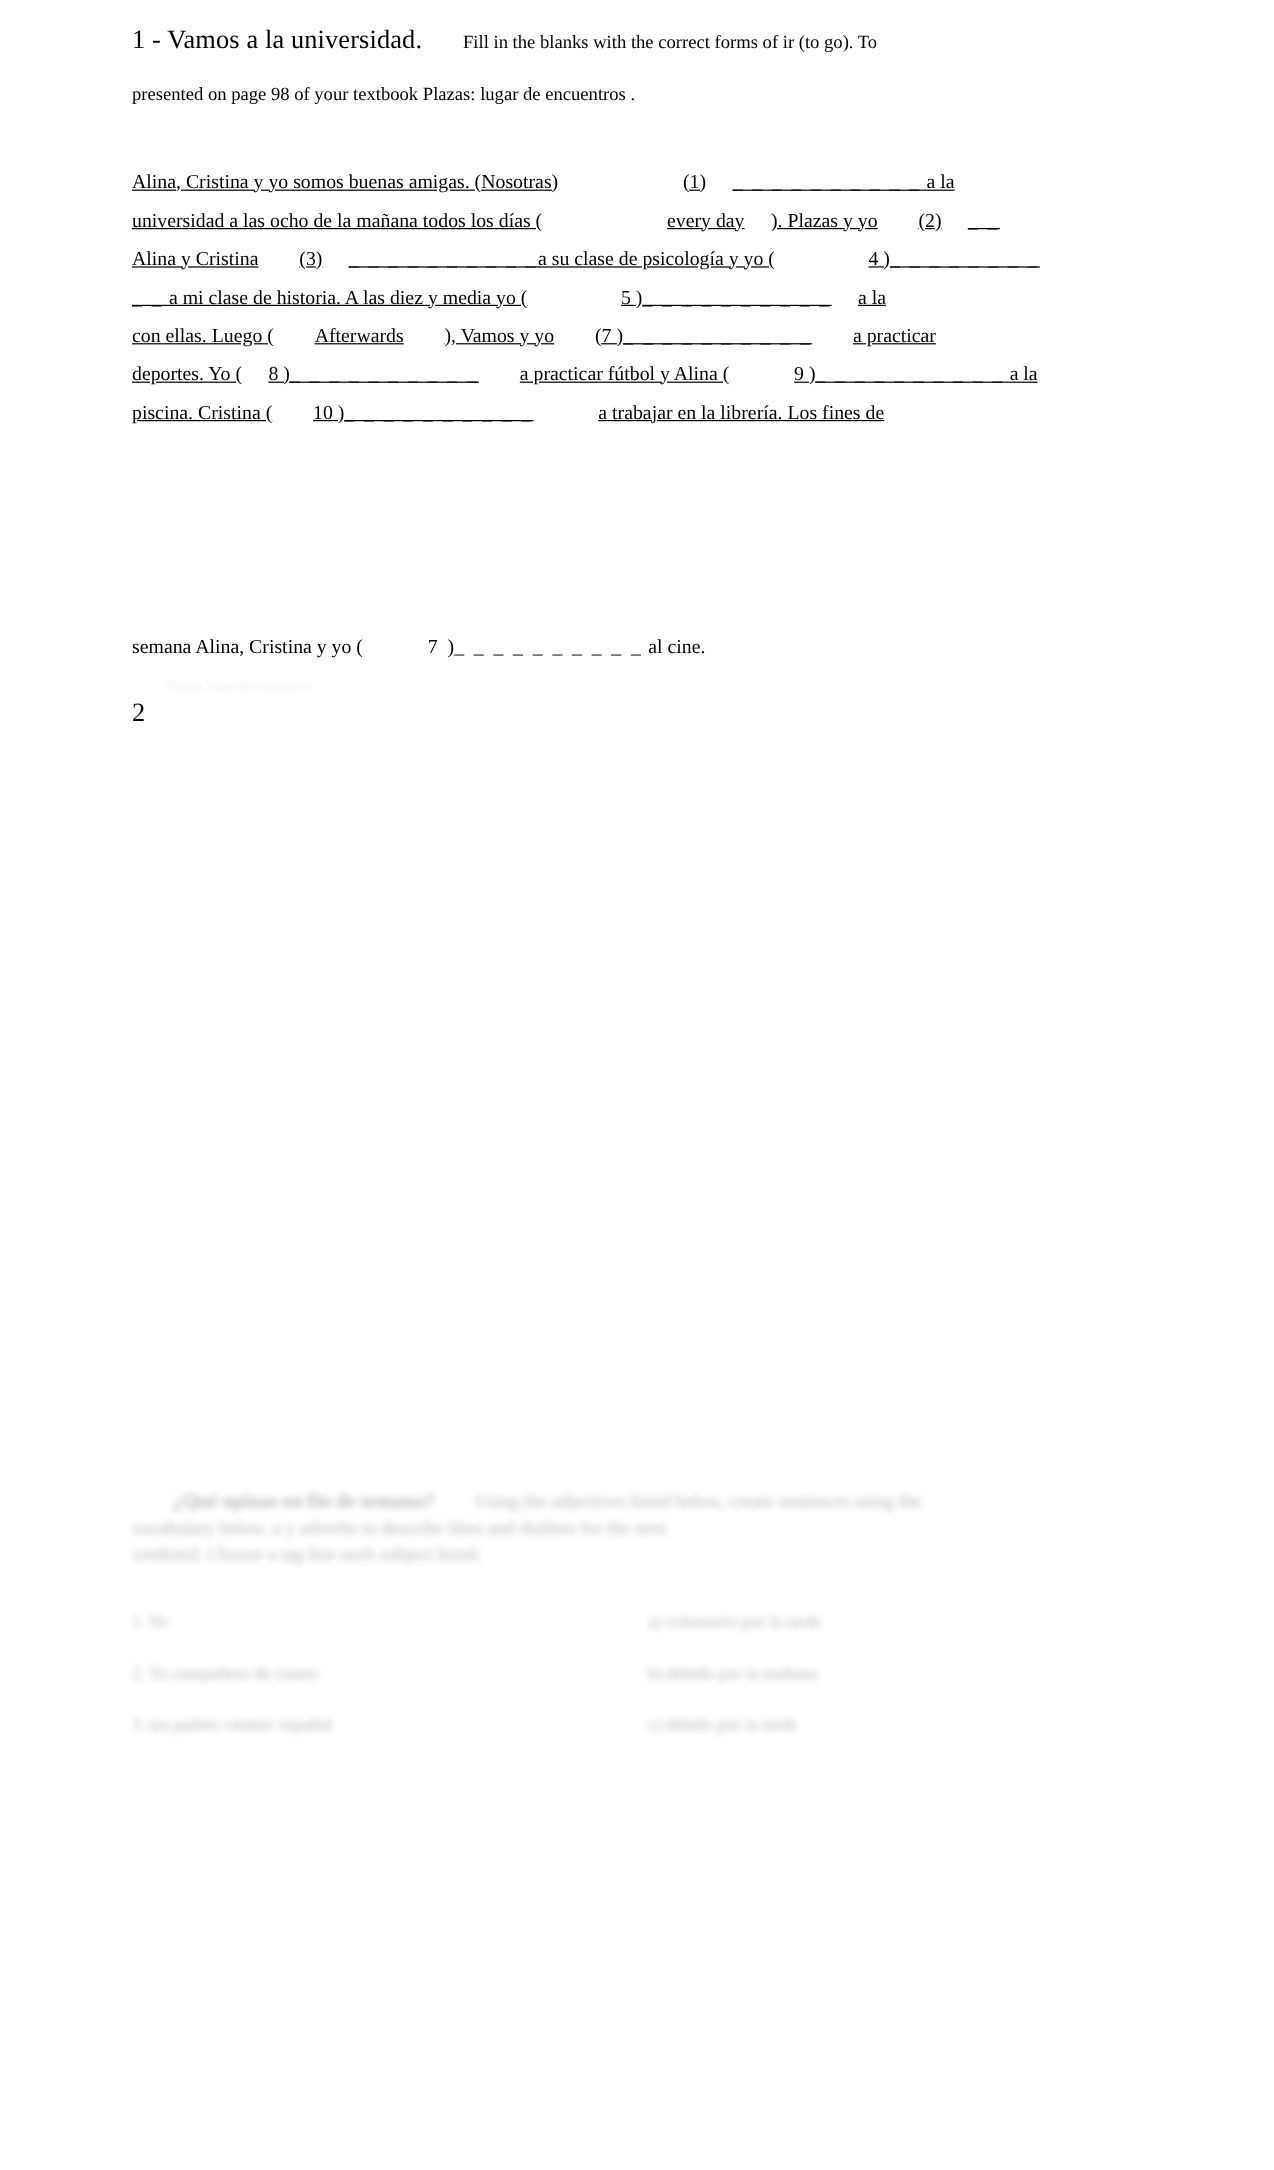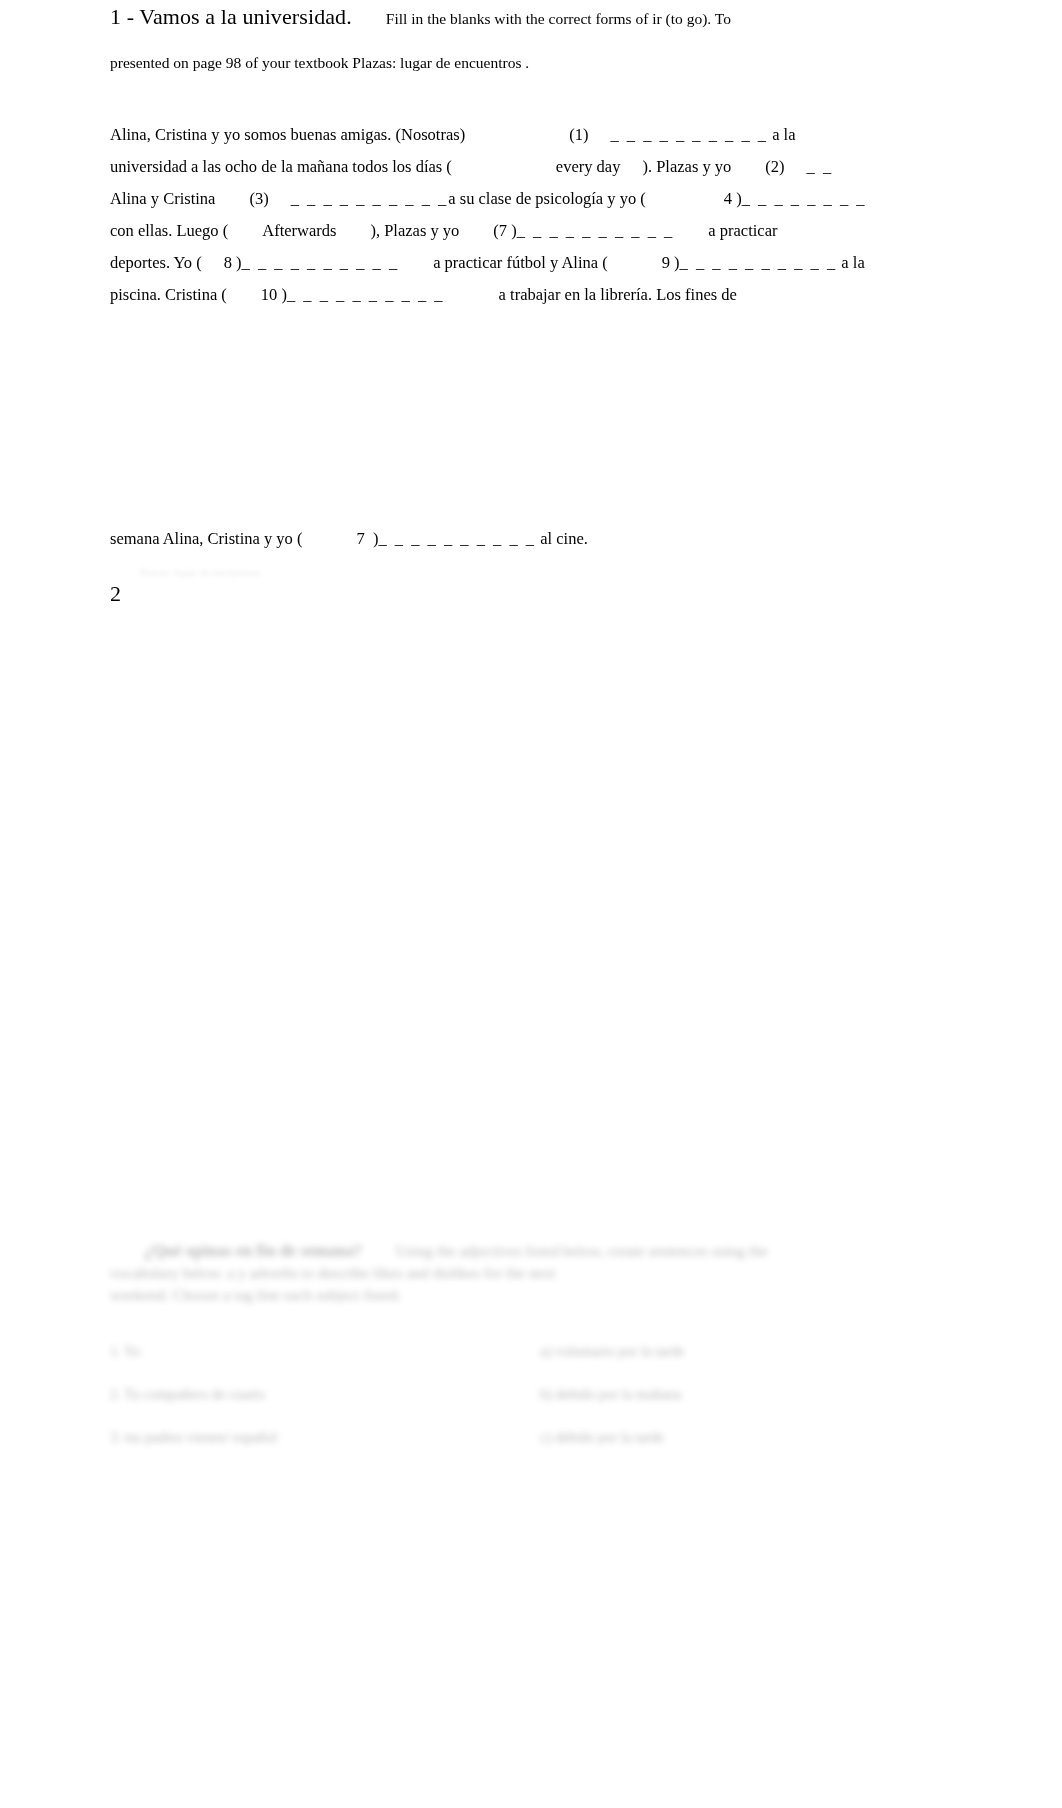--- a/index.html
+++ b/index.html
@@ -22,21 +22,21 @@
     height: 1808px;
   }
   .content {
     position: absolute;
     left: 110px;
     top: 0;
     width: 740px;
   }
   
   .activity-head {
-    margin-top: 4px;
+    margin-top: 20px;
     line-height: 21.5px;
     font-size: 15.5px;
     text-align: left;
   }
   .activity-title {
     font-size: 22px;
     line-height: 26px;
     letter-spacing: 0.1px;
   }
   .activity-instr-lead {
@@ -50,20 +50,21 @@
 
   
   .exercise {
     margin-top: 46px;
     font-size: 16.5px;
   }
   .ex-line {
     height: 32px;
     line-height: 32px;
     white-space: nowrap;
+    text-decoration: underline;
   }
   .blank {
     letter-spacing: 2.0px;
     font-size: 16.5px;
   }
   .num { white-space: pre; }
 
   
   .ex-line-cont {
     position: absolute;
@@ -148,24 +149,27 @@
 
       <div class="ex-line">
         <span>universidad a las ocho de la mañana todos los días (</span><span class="gap-xl"></span><span>every day</span><span class="gap-xs"></span><span>). Plazas y yo</span><span class="gap-s"></span><span class="num">(2)</span><span class="gap-xs"></span><span class="blank">_ _</span>
       </div>
 
 
       <div class="ex-line">
         <span>Alina y Cristina</span><span class="gap-s"></span><span class="num">(3)</span><span class="gap-xs"></span><span class="blank">_ _ _ _ _ _ _ _ _ _</span><span>a su clase de psicología y yo (</span><span class="gap-l"></span><span class="num">4 )</span><span class="blank">_ _ _ _ _ _ _ _</span>
       </div>
 
-
-
-      <div class="ex-line">
-        <span>con ellas. Luego (</span><span class="gap-s"></span><span>Afterwards</span><span class="gap-s"></span><span>), Plazas y yo</span><span class="gap-s"></span><span class="num">(7 )</span><span class="blank">_ _ _ _ _ _ _ _ _ _</span><span class="gap-s"></span><span>a practicar</span>
+      <div class="ex-line">
+        <span class="blank">_ _</span> <span>a mi clase de historia. A las diez y media yo (</span><span class="gap-l"></span><span class="num">5 )</span><span class="blank">_ _ _ _ _ _ _ _ _ _</span><span class="gap-xs"></span><span>a la</span>
+      </div>
+
+
+      <div class="ex-line">
+        <span>con ellas. Luego (</span><span class="gap-s"></span><span>Afterwards</span><span class="gap-s"></span><span>), Vamos y yo</span><span class="gap-s"></span><span class="num">(7 )</span><span class="blank">_ _ _ _ _ _ _ _ _ _</span><span class="gap-s"></span><span>a practicar</span>
       </div>
 
       <div class="ex-line">
         <span>deportes. Yo (</span><span class="gap-xs"></span><span class="num">8 )</span><span class="blank">_ _ _ _ _ _ _ _ _ _</span><span class="gap-s"></span><span>a practicar fútbol y Alina (</span><span class="gap-m"></span><span class="num">9 )</span><span class="blank">_ _ _ _ _ _ _ _ _ _</span> <span>a la</span>
       </div>
 
       <div class="ex-line">
         <span>piscina. Cristina (</span><span class="gap-s"></span><span class="num">10 )</span><span class="blank">_ _ _ _ _ _ _ _ _ _</span><span class="gap-m"></span><span>a trabajar en la librería. Los fines de</span>
       </div>
 

